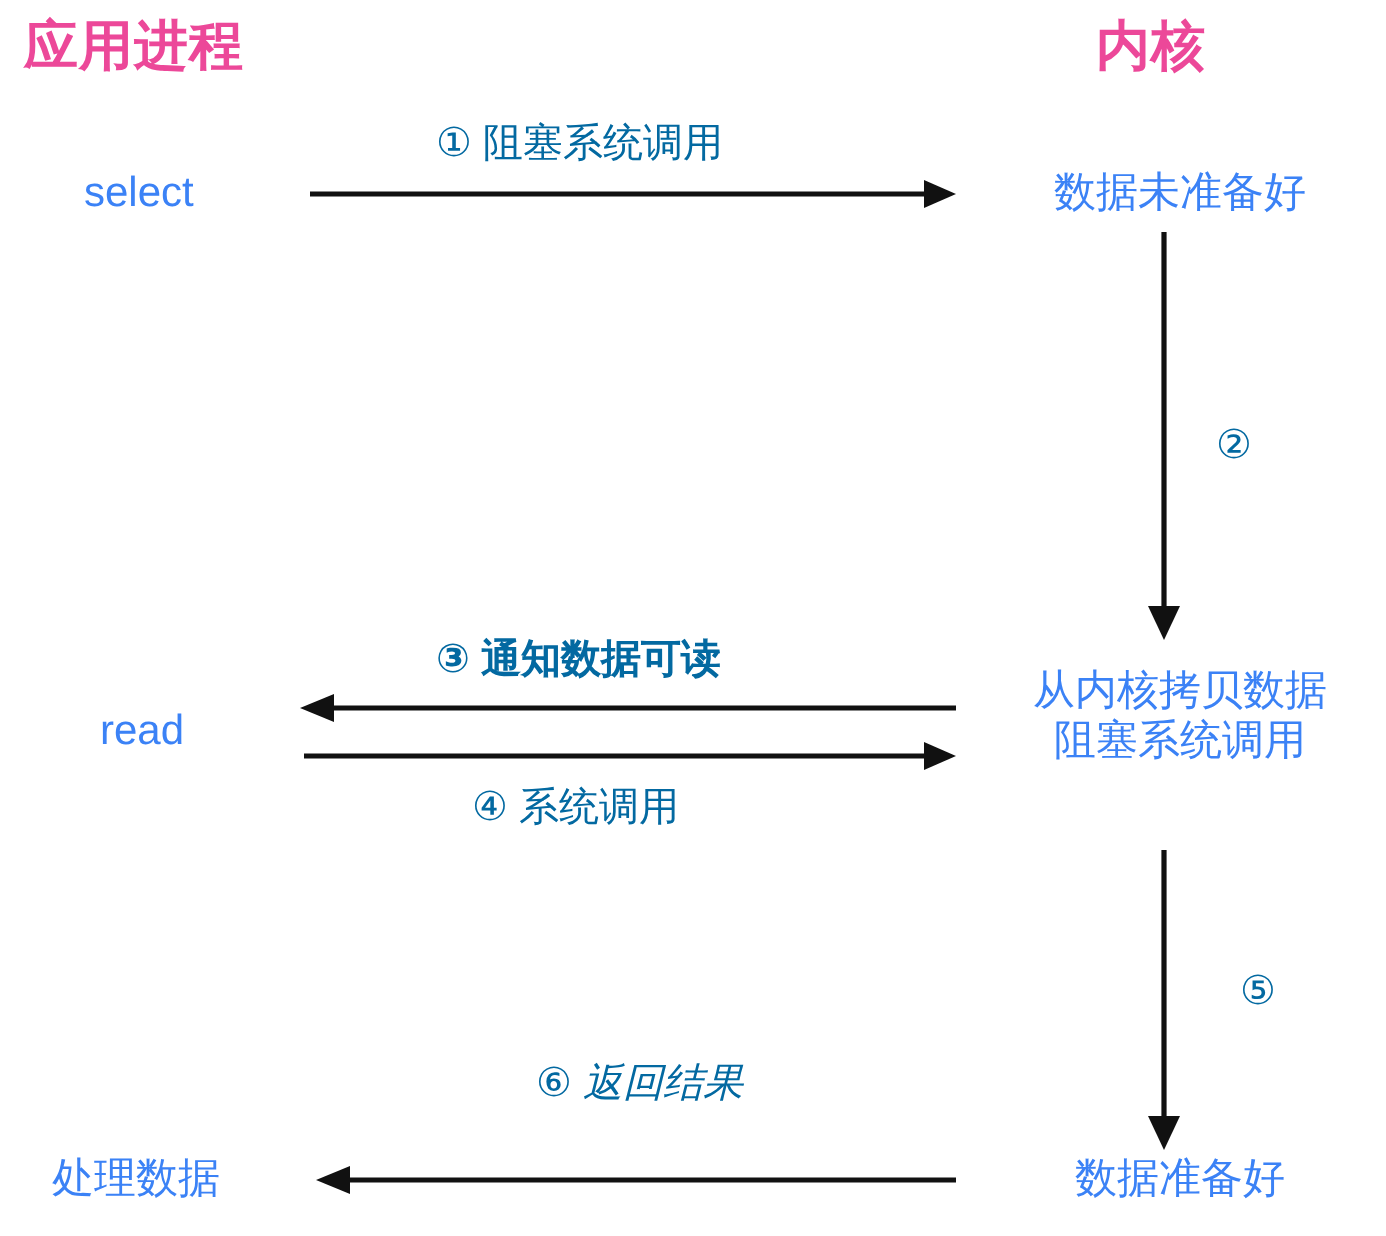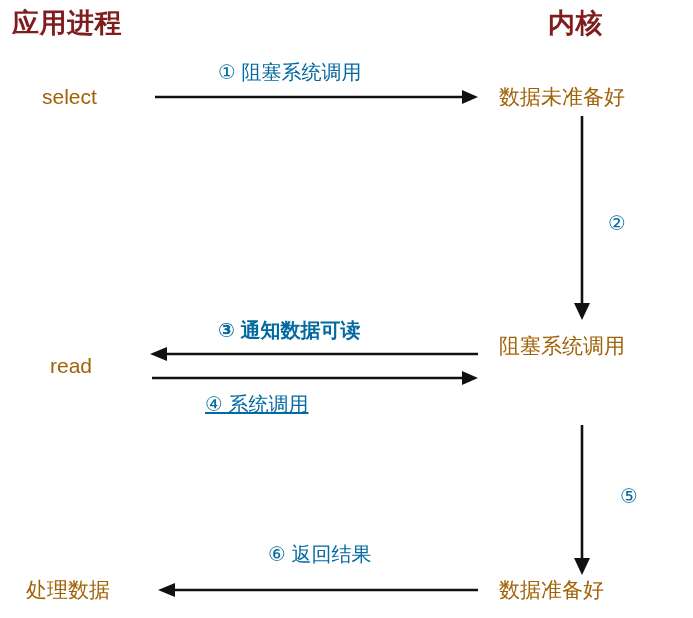--- a/index.html
+++ b/index.html
@@ -20,33 +20,34 @@
     left: 0;
     top: 0;
     width: 693px;
     height: 618px;
   }
   .col-title {
     position: absolute;
     font-weight: bold;
     font-size: 27px;
     letter-spacing: 0.5px;
-    color: #7f1d1d;
+    color: #ec4899;
     white-space: nowrap;
     line-height: 1;
   }
   #title-app   { left: 12px; top: 10px; }
   #title-kernel{ left: 548px; top: 10px; }
 
   .node-label {
     position: absolute;
     font-size: 21px;
-    color: #a16207;
+    color: #3b82f6;
     white-space: nowrap;
     line-height: 1.18;
+    text-align: center;
   }
   .node-label.multiline { white-space: normal; }
 
   #label-select { left: 42px; top: 85px; }
   #label-read   { left: 50px; top: 354px; }
   #label-process{ left: 26px; top: 578px; }
 
   #label-notready {
     left: 499px; top: 85px; width: 182px;
   }
@@ -59,22 +60,22 @@
 
   .edge-label {
     position: absolute;
     font-size: 20px;
     color: #0369a1;
     white-space: nowrap;
     line-height: 1;
   }
   #elabel-1 { left: 218px; top: 62px; }
   #elabel-3 { left: 218px; top: 320px; font-weight: bold; }
-  #elabel-4 { left: 205px; top: 394px; text-decoration: underline; }
-  #elabel-6 { left: 268px; top: 544px; }
+  #elabel-4 { left: 236px; top: 394px; }
+  #elabel-6 { left: 268px; top: 532px; font-style: italic; }
   #elabel-2 { left: 608px; top: 213px; font-size: 20px; }
   #elabel-5 { left: 620px; top: 486px; font-size: 20px; }
 
   .line { stroke: #111111; stroke-width: 2.6; }
   .head { fill: #111111; }
 </style>
 </head>
 <body>
 
 <svg id="diagram" viewBox="0 0 693 618" xmlns="http://www.w3.org/2000/svg">
@@ -116,20 +117,21 @@
 
 <div class="node-label" id="label-select">select</div>
 
 <div class="node-label" id="label-read">read</div>
 
 <div class="node-label" id="label-process">处理数据</div>
 
 <div class="node-label" id="label-notready">数据未准备好</div>
 
 <div class="node-label multiline" id="label-ready">
+  <div>从内核拷贝数据</div>
   <div>阻塞系统调用</div>
 </div>
 
 <div class="node-label" id="label-copydone">数据准备好</div>
 
 <div class="edge-label" id="elabel-1">① 阻塞系统调用</div>
 
 <div class="edge-label" id="elabel-2">②</div>
 
 <div class="edge-label" id="elabel-3">③ 通知数据可读</div>

